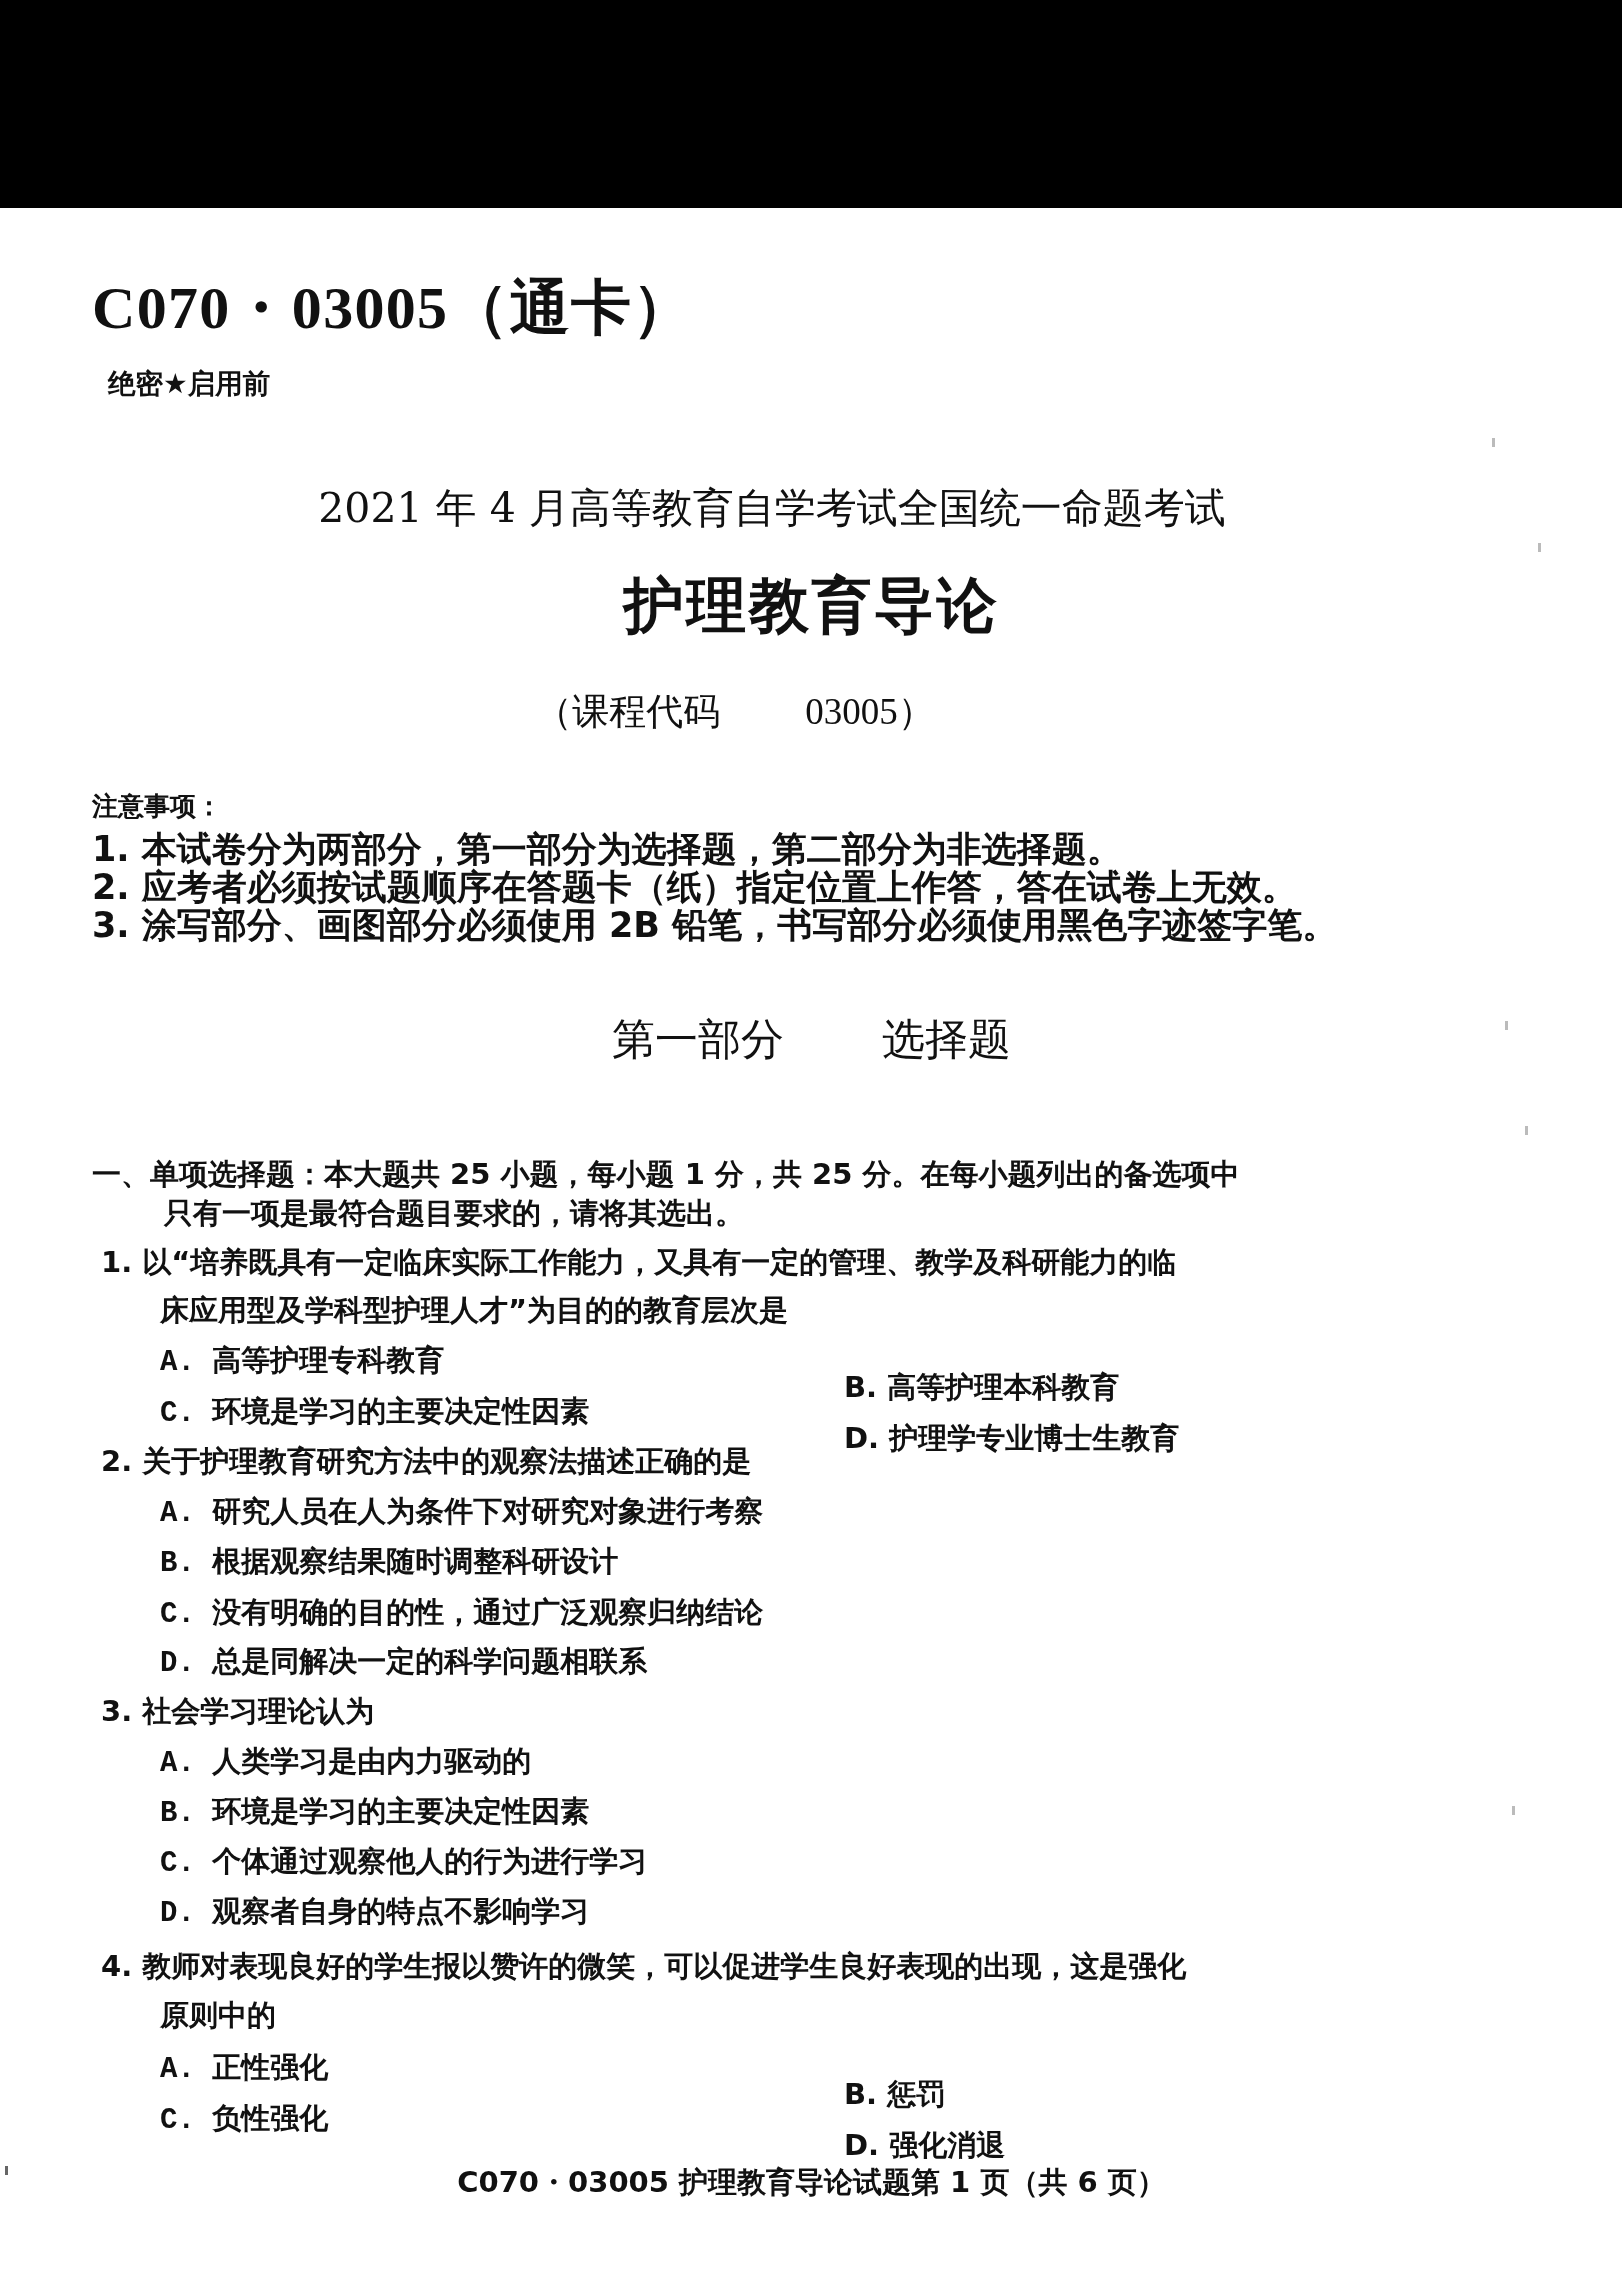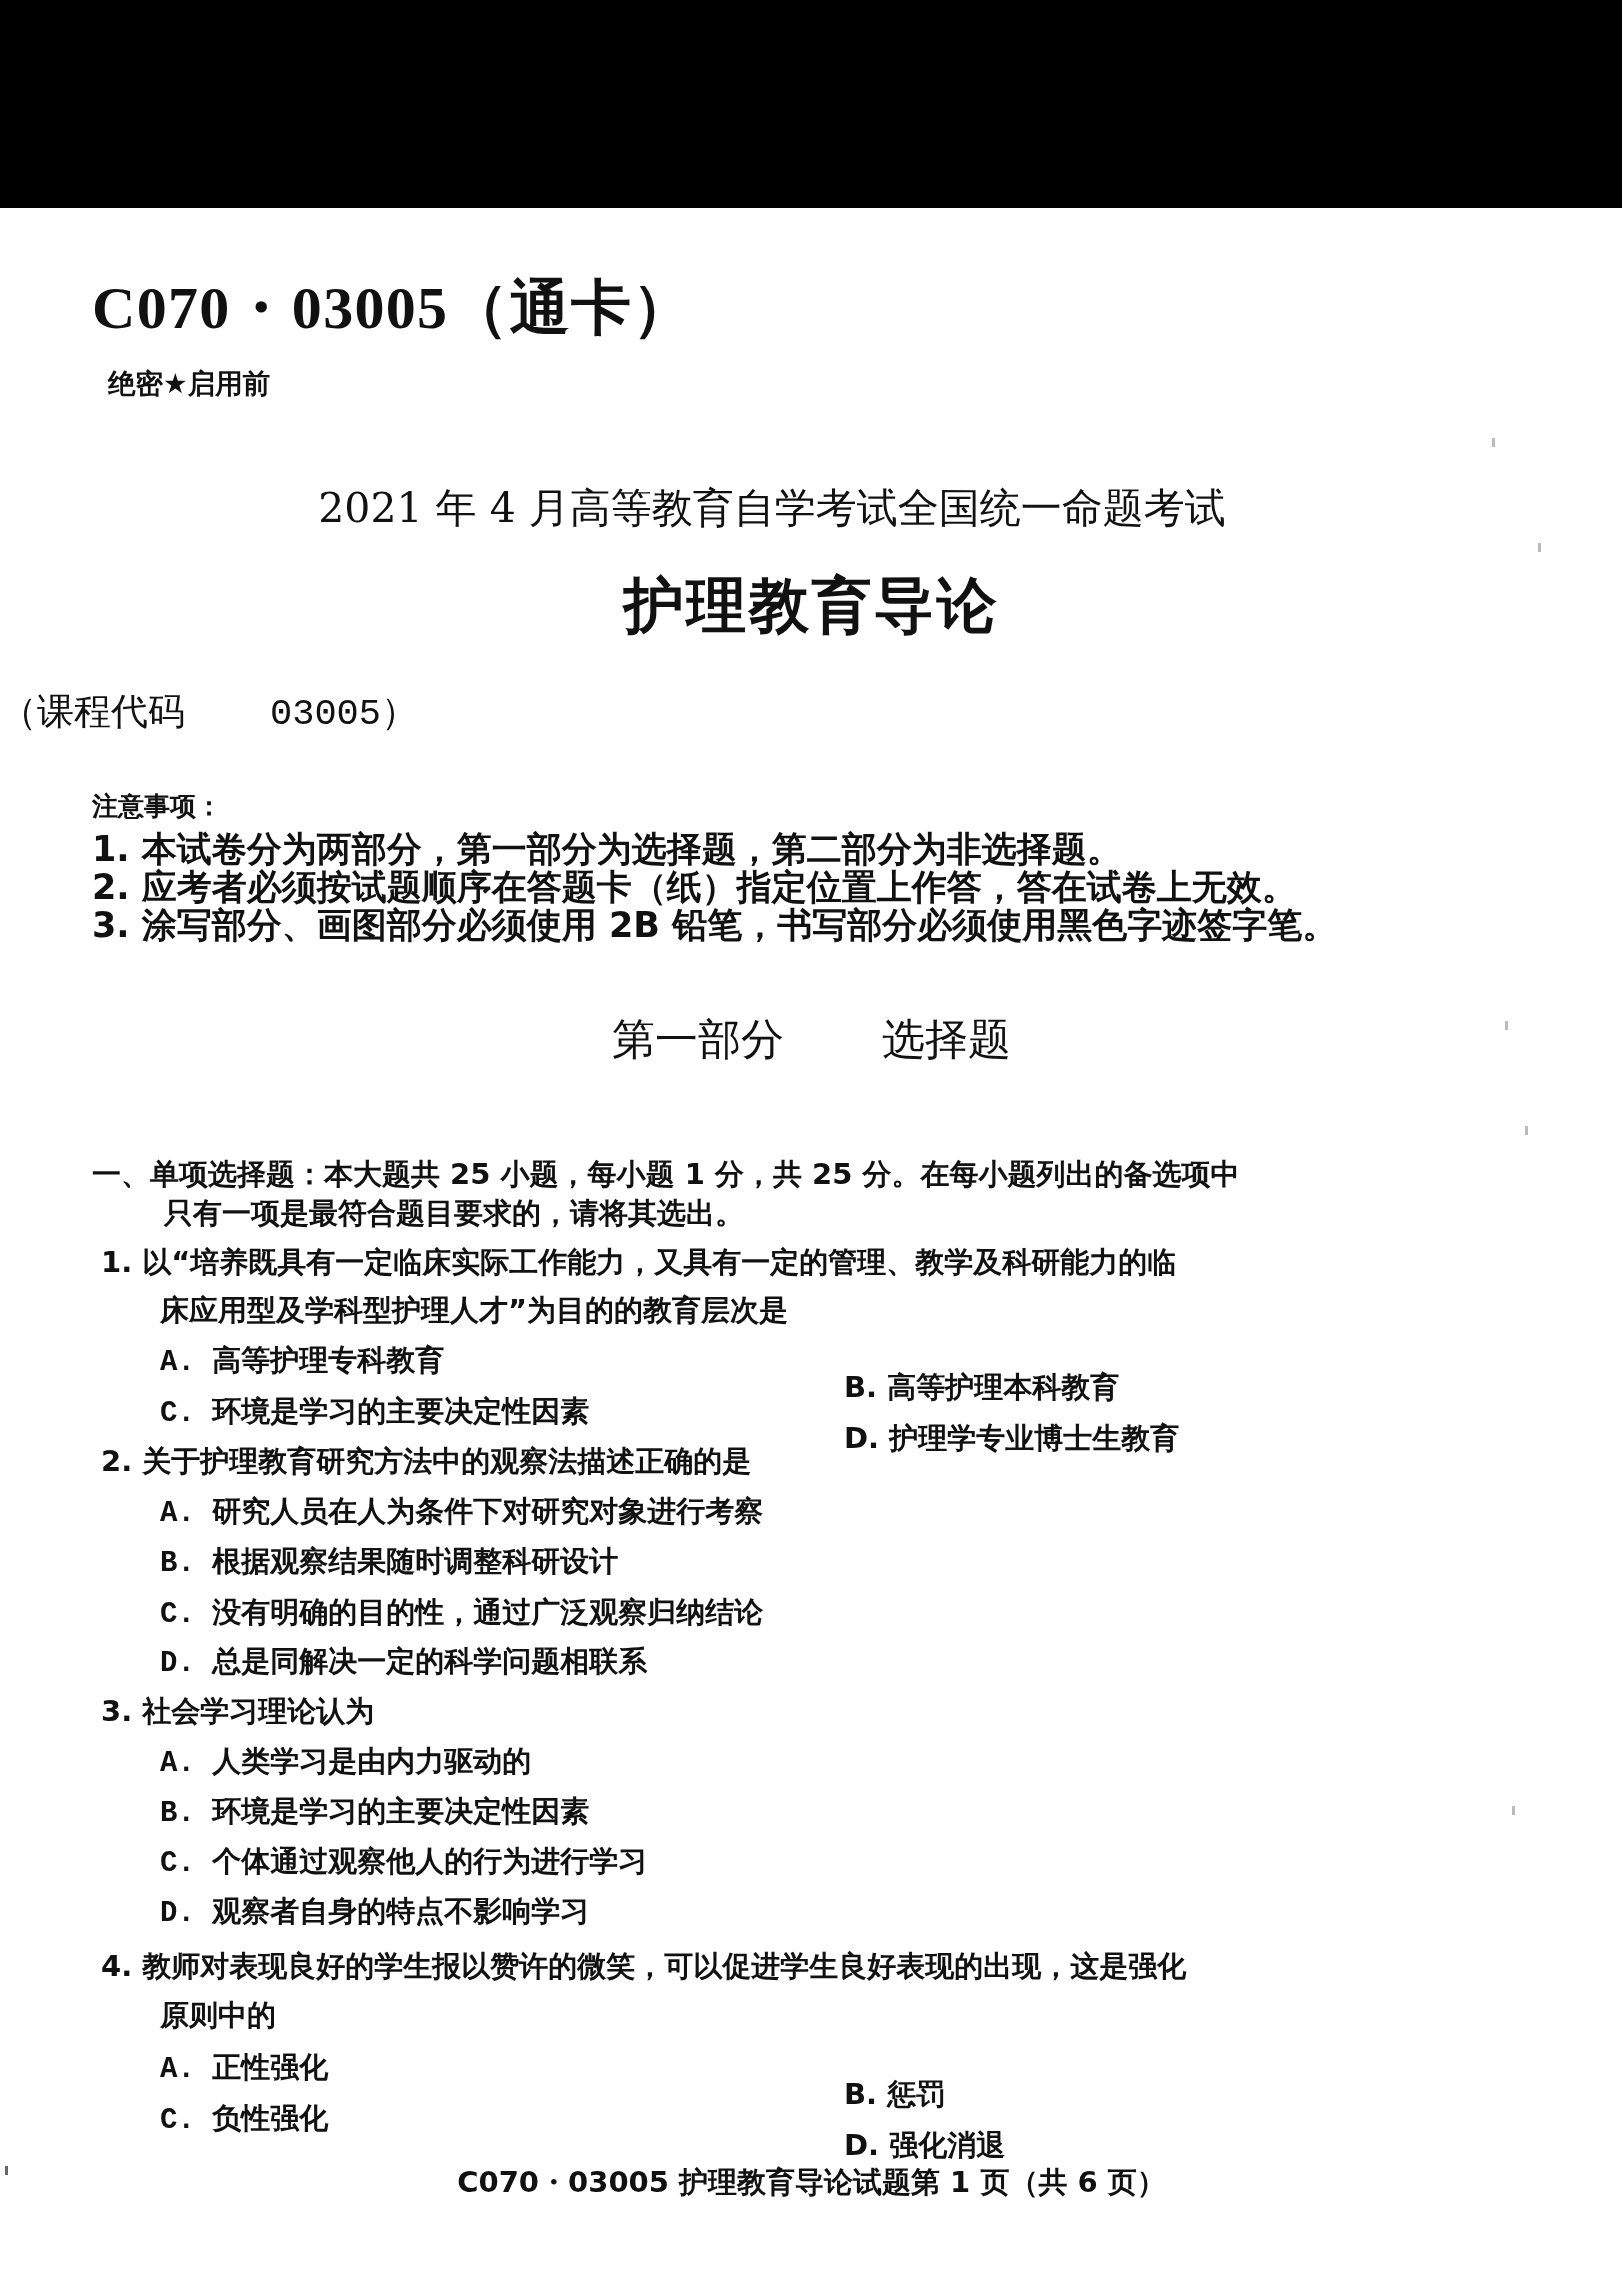--- a/index.html
+++ b/index.html
@@ -6,21 +6,21 @@
     body {
       width: 1623px; height: 2295px; background: #ffffff; position: relative; overflow: hidden;
       font-family: "DejaVu Sans", "Liberation Sans", sans-serif; color: #111;
     }
     .topbar { position: absolute; left: 0; top: 0; width: 1623px; height: 208px; background: #000; }
     .abs { position: absolute; white-space: nowrap; }
     .code { left: 92px; top: 268px; font-family: "Liberation Serif", "DejaVu Serif", serif; font-weight: bold; font-size: 60px; letter-spacing: 1.3px; }
     .secret { left: 92px; top: 366px; font-size: 27.5px; font-weight: bold; margin-left: 16px; }
     .exam-title { left: 0; width: 1544px; text-align: center; top: 481px; font-family: "DejaVu Serif", serif; font-size: 41px; }
     .subject { left: 0; width: 1623px; text-align: center; top: 566px; font-family: "DejaVu Serif", serif; font-size: 60px; font-weight: bold; letter-spacing: 2.6px; }
-    .course-code { left: 0; width: 1470px; text-align: left; top: 687px; font-family: Liberation Mono, monospace; font-size: 37px; }
+    .course-code { left: 0; width: 1470px; text-align: center; top: 687px; font-family: Liberation Serif, serif; font-size: 37px; }
     .course-code span.gap { display: inline-block; width: 85px; }
     .notice-title { left: 92px; top: 789px; font-size: 26px; font-weight: bold; }
     .notice { left: 92px; font-size: 35px; font-weight: bold; }
     .part { left: 0; width: 1623px; text-align: center; top: 1011px; font-family: "DejaVu Serif", serif; font-size: 43px; }
     .part span.gap { display: inline-block; width: 98px; }
     .section { left: 92px; font-size: 29px; font-weight: bold; }
     .q { left: 101px; font-size: 29px; font-weight: bold; }
     .opt { font-size: 29px; font-weight: bold; }
     .optL { left: 160px; font-family: Liberation Mono, monospace; }
     .optR { left: 844px; margin-top: 27px; }

